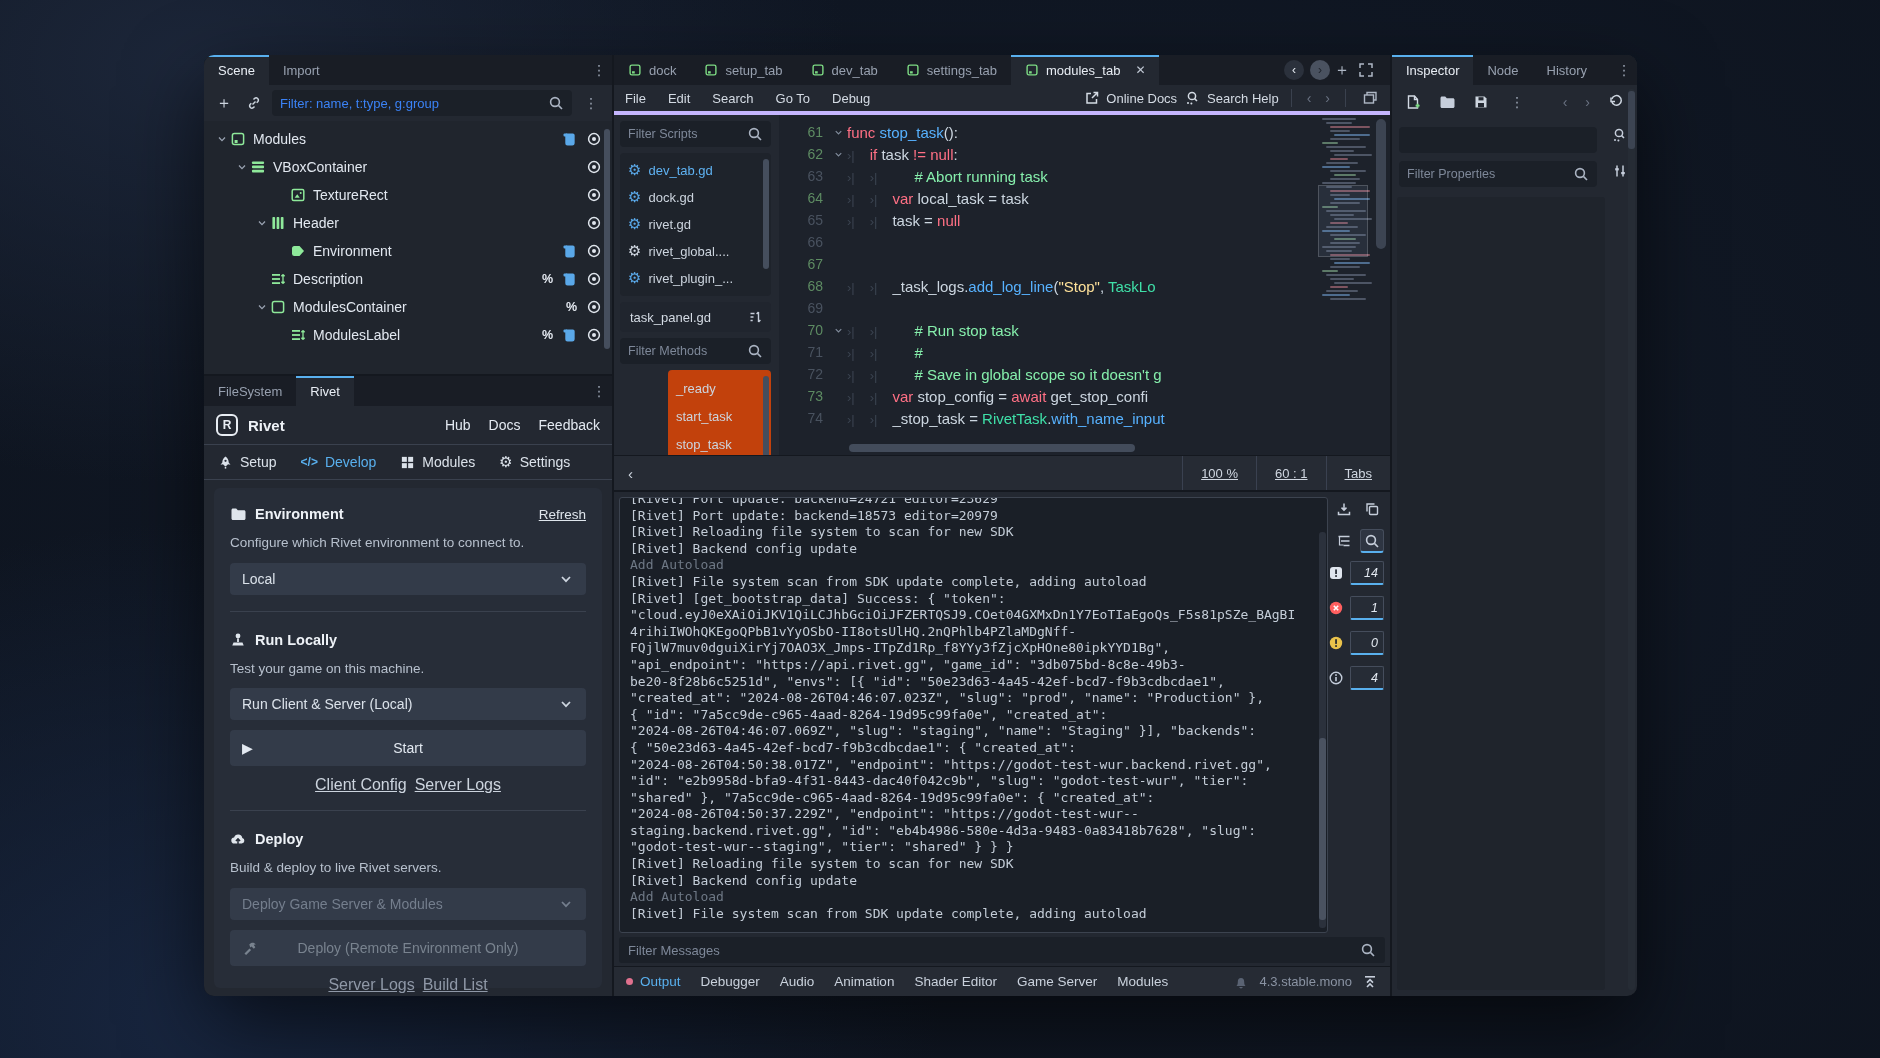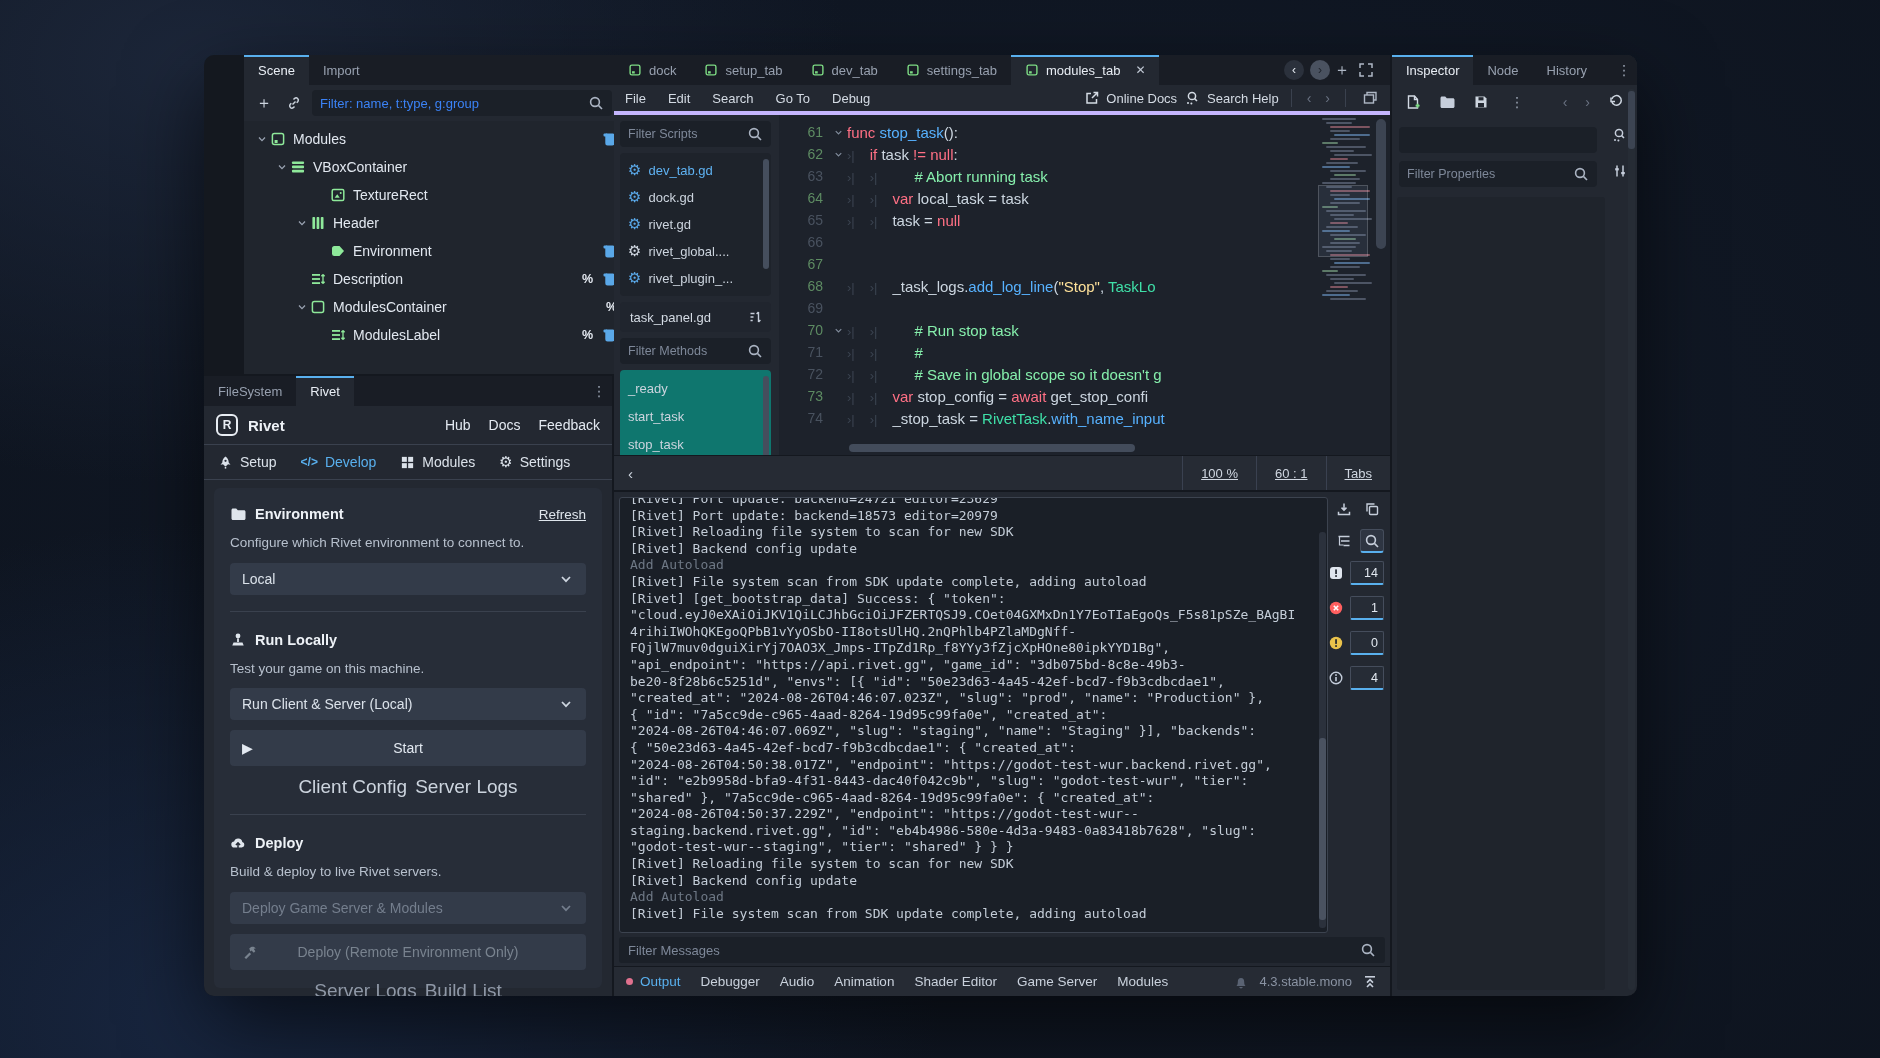--- a/index.html
+++ b/index.html
@@ -5,21 +5,21 @@
   html,body{margin:0;padding:0;background:#070b12;}
   *{box-sizing:border-box;font-family:"Liberation Sans",sans-serif;}
   .stage{position:relative;width:1880px;height:1058px;overflow:hidden;
     background:
       radial-gradient(1100px 700px at 10% 6%, #1c2639 0%, rgba(10,15,24,0) 60%),
       radial-gradient(1300px 900px at 12% 96%, #182640 0%, rgba(10,15,24,0) 55%),
       radial-gradient(2100px 1500px at 55% 45%, #131b29 0%, #0a0f18 100%);}
   .window{position:absolute;left:204px;top:55px;width:1433px;height:941px;background:#14181f;
     border-radius:10px;box-shadow:0 30px 80px rgba(0,0,0,.6);overflow:hidden;}
   .panel{position:absolute;background:#232831;overflow:hidden;}
-  .scenep{left:0;top:0;width:408px;height:319px;margin-left:40px;}
+  .scenep{left:0;top:0;width:408px;height:319px;}
   .rivetp{left:0;top:321px;width:408px;height:620px;}
   .edp{left:410px;top:0;width:776px;height:435px;}
   .outp{left:410px;top:437px;width:776px;height:504px;}
   .insp{left:1188px;top:0;width:245px;height:941px;}
   
   .tabbar{position:absolute;left:0;top:0;right:0;height:30px;background:#191d25;display:flex;align-items:stretch;}
   .tab{display:flex;align-items:center;gap:7px;padding:0 14px;font-size:13px;color:#97a0af;position:relative;cursor:default;}
   .tab.on{background:#232831;color:#e8edf4;}
   .tab.on::before{content:"";position:absolute;left:0;right:0;top:0;height:2px;background:#59b0ee;}
   .tbspacer{flex:1;}
@@ -51,21 +51,21 @@
   .rvcard{position:absolute;left:10px;right:10px;top:112px;bottom:8px;background:#272d38;border-radius:6px;padding:14px 16px;}
   .sechead{display:flex;align-items:center;gap:9px;height:24px;}
   .sechead .stitle{font-size:14.5px;font-weight:bold;color:#eef2f7;flex:1;}
   .sechead .saction{font-size:13.5px;color:#dfe5ec;text-decoration:underline;}
   .sdesc{font-size:13.5px;color:#b7c0cd;line-height:1.45;margin:7px 0 10px 0;}
   .select{height:32px;background:#333b49;border-radius:4px;display:flex;align-items:center;padding:0 12px;color:#dbe2ea;font-size:14px;}
   .select .slabel{flex:1;white-space:nowrap;overflow:hidden;}
   .bigbtn{height:36px;background:#333b49;border-radius:4px;margin-top:10px;display:flex;align-items:center;justify-content:center;position:relative;color:#e3e9f1;font-size:14px;}
   .bigbtn .bicon{position:absolute;left:12px;color:#e3e9f1;}
   .cardlinks{display:flex;justify-content:center;gap:8px;margin-top:10px;}
-  .cardlinks span{font-size:19px;color:#ccd4de;}
+  .cardlinks span{font-size:16px;color:#ccd4de;text-decoration:underline;}
   .chr{border:none;border-top:1px solid #3a414e;margin:16px 0;}
   .dimmed .select{color:#747e8d;}
   .dimmed .bigbtn{color:#79838f;}
   .dimmed .bigbtn .bicon{color:#79838f;}
   .dimmed .cardlinks span{color:#8f98a7;}
   
   .edtabs{padding-right:4px;}
   .edtab-close{margin-left:8px;color:#c2cad6;font-size:12px;}
   .navcirc{width:20px;height:20px;border-radius:50%;display:flex;align-items:center;justify-content:center;font-size:12px;margin-left:6px;align-self:center;}
   .navcirc.back{background:#2b313c;color:#e6ebf2;}
@@ -110,21 +110,21 @@
   
   .logbox{position:absolute;left:5px;top:5px;right:62px;bottom:63px;background:#1a1f27;border:1px solid #3c434f;border-radius:3px;overflow:hidden;padding:0 10px;}
   .logline{font-family:"DejaVu Sans Mono",monospace;font-size:13px;line-height:16.6px;color:#c3ccd7;white-space:pre;}
   .logline.dim{color:#6e7885;}
   .logvsb{position:absolute;right:64px;top:40px;width:7px;bottom:68px;background:#2b313c;border-radius:3px;}
   .logvsb .thumb{position:absolute;left:0;right:0;top:0;height:46%;background:#4a5260;border-radius:3px;}
   .outside{position:absolute;right:4px;top:5px;width:56px;bottom:63px;display:flex;flex-direction:column;align-items:flex-end;padding-right:2px;}
   .obrow{display:flex;gap:4px;margin-bottom:8px;}
   .obtn{width:24px;height:24px;border-radius:3px;display:flex;align-items:center;justify-content:center;color:#c6cedb;}
   .obtn.active{background:#2e3542;border:1px solid #454d5c;border-bottom:2px solid #59b0ee;}
-  .fltrow{display:flex;align-items:center;gap:6px;margin-bottom:11px;}
+  .fltrow{display:flex;align-items:center;gap:6px;margin-bottom:11px;font-style:italic;}
   .fltcount{width:34px;height:24px;background:#262c36;border:1px solid #454d5c;border-bottom:2px solid #59b0ee;border-radius:2px;display:flex;align-items:center;justify-content:flex-end;padding-right:5px;font-size:12.5px;color:#e2e8f0;}
   .outfilterbar{position:absolute;left:5px;right:5px;bottom:33px;height:26px;background:#1b2028;border-radius:3px;display:flex;align-items:center;padding:0 9px;}
   .outfilterbar .ph{flex:1;font-size:13px;color:#7e8899;}
   .bottombar{position:absolute;left:0;right:0;bottom:0;height:30px;background:#262b34;border-top:1px solid #14181f;display:flex;align-items:center;gap:20px;padding:0 12px;}
   .btab{font-size:13.5px;color:#c9d1dc;display:flex;align-items:center;gap:7px;}
   .btab.on{color:#59b0ee;}
   .btab.on .dot{width:7px;height:7px;border-radius:50%;background:#e0718e;}
   .bbright{margin-left:auto;display:flex;align-items:center;gap:10px;}
   .version{font-size:13px;color:#8a93a3;}
   
@@ -684,21 +684,21 @@
         </div>
         <div class="sml-input" style="margin-top:6px;">
           <span class="ph">Filter Methods</span>
           <span class="icon" style="color:#aab3c2">
               <svg width="16" height="16" viewBox="0 0 16 16" fill="none">
                 <circle cx="7" cy="7" r="4.4" stroke="currentColor" stroke-width="1.6"></circle>
                 <path d="M10.4 10.4L14 14" stroke="currentColor" stroke-width="1.6"></path>
               </svg>
             </span>
         </div>
-        <div class="slist mlist" id="methodList" style="background:#0f766e;">
+        <div class="slist mlist" id="methodList" style="background:#c2410c;margin-left:48px;">
             <div class="sitem">
               <span>_ready</span>
             </div>
             <div class="sitem">
               <span>start_task</span>
             </div>
             <div class="sitem">
               <span>stop_task</span>
             </div>
             <div class="sitem">

